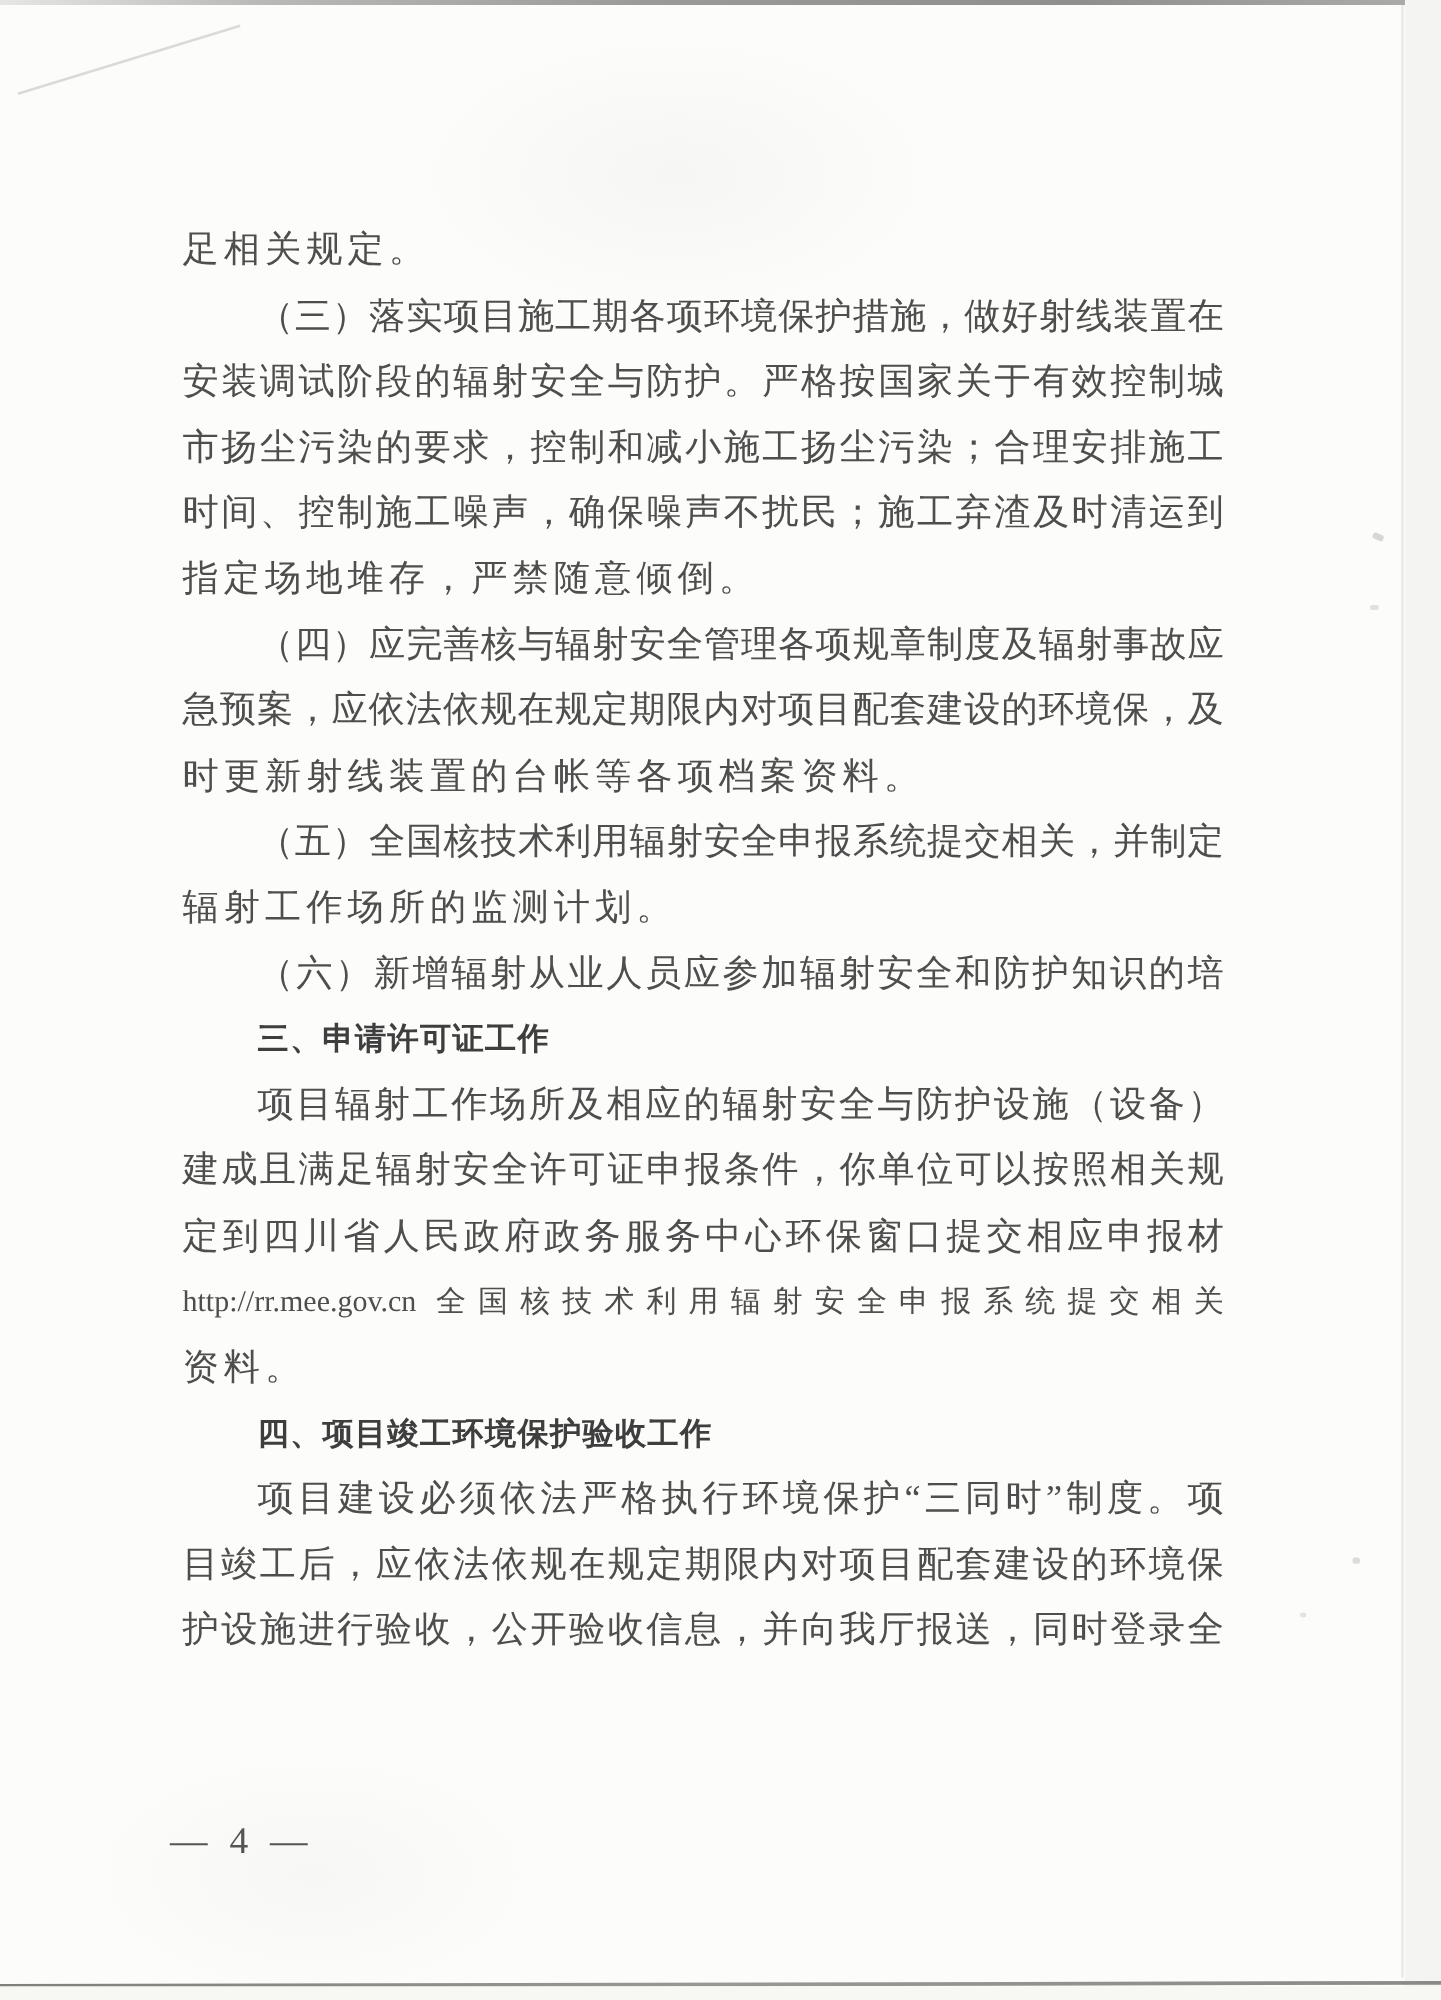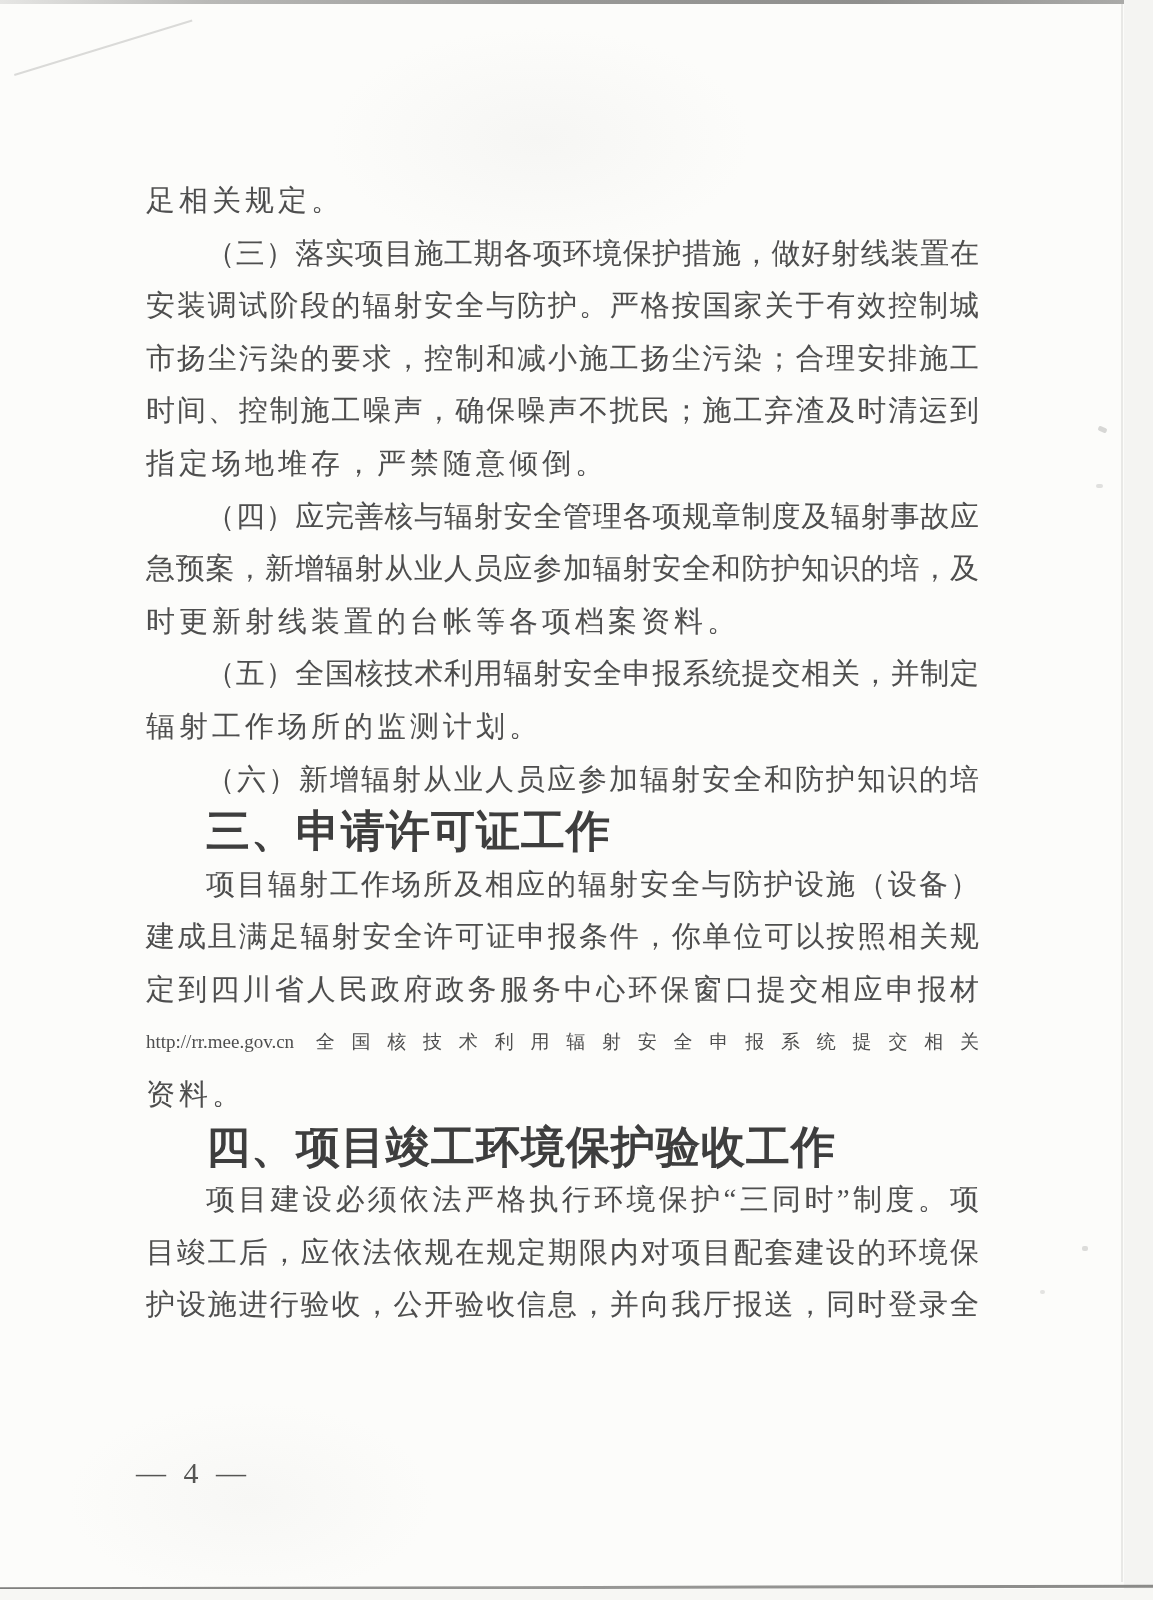--- a/index.html
+++ b/index.html
@@ -58,24 +58,24 @@
   .just{
     letter-spacing:0;white-space:normal;
     text-align:justify;text-align-last:justify;
     -moz-text-align-last:justify;
     text-justify:inter-character;
     font-family:Liberation Serif, serif;
   }
   .indent{text-indent:60px;}
   .heading{
     font-family:"Liberation Sans","DejaVu Sans",sans-serif;
-    font-weight:bold;font-size:44px;color:#3e3e3e;
+    font-weight:bold;font-size:25px;color:#3e3e3e;
     letter-spacing:1px;text-indent:60px;white-space:nowrap;
   }
-  .url{font-size:19px;}
+  .url{font-size:24px;}
   .pagenum{
     position:absolute;left:136px;top:1447px;height:52px;line-height:52px;
     font-size:30px;color:#555553;letter-spacing:5px;
     font-family:"Liberation Serif","DejaVu Serif",serif;
   }
 </style>
 </head>
 <body>
 
 <div class="page">
@@ -90,21 +90,21 @@
   <div class="speck s4"></div>
 
   <main class="textcol">
     <div class="line">足相关规定。</div>
     <div class="line just indent">（三）落实项目施工期各项环境保护措施，做好射线装置在</div>
     <div class="line just">安装调试阶段的辐射安全与防护。严格按国家关于有效控制城</div>
     <div class="line just">市扬尘污染的要求，控制和减小施工扬尘污染；合理安排施工</div>
     <div class="line just">时间、控制施工噪声，确保噪声不扰民；施工弃渣及时清运到</div>
     <div class="line">指定场地堆存，严禁随意倾倒。</div>
     <div class="line just indent">（四）应完善核与辐射安全管理各项规章制度及辐射事故应</div>
-    <div class="line just">急预案，新增辐射从业人员应参加辐射安全和防护知识的培，及</div>
+    <div class="line just">急预案，应依法依规在规定期限内对项目配套建设的环境保，及</div>
     <div class="line">时更新射线装置的台帐等各项档案资料。</div>
     <div class="line just indent">（五）全国核技术利用辐射安全申报系统提交相关，并制定</div>
     <div class="line">辐射工作场所的监测计划。</div>
     <div class="line just indent">（六）新增辐射从业人员应参加辐射安全和防护知识的培</div>
     <div class="line heading">三、申请许可证工作</div>
     <div class="line just indent">项目辐射工作场所及相应的辐射安全与防护设施（设备）</div>
     <div class="line just">建成且满足辐射安全许可证申报条件，你单位可以按照相关规</div>
     <div class="line just">定到四川省人民政府政务服务中心环保窗口提交相应申报材</div>
     <div class="line just url">http://rr.mee.gov.cn 全国核技术利用辐射安全申报系统提交相关</div>
     <div class="line">资料。</div>

